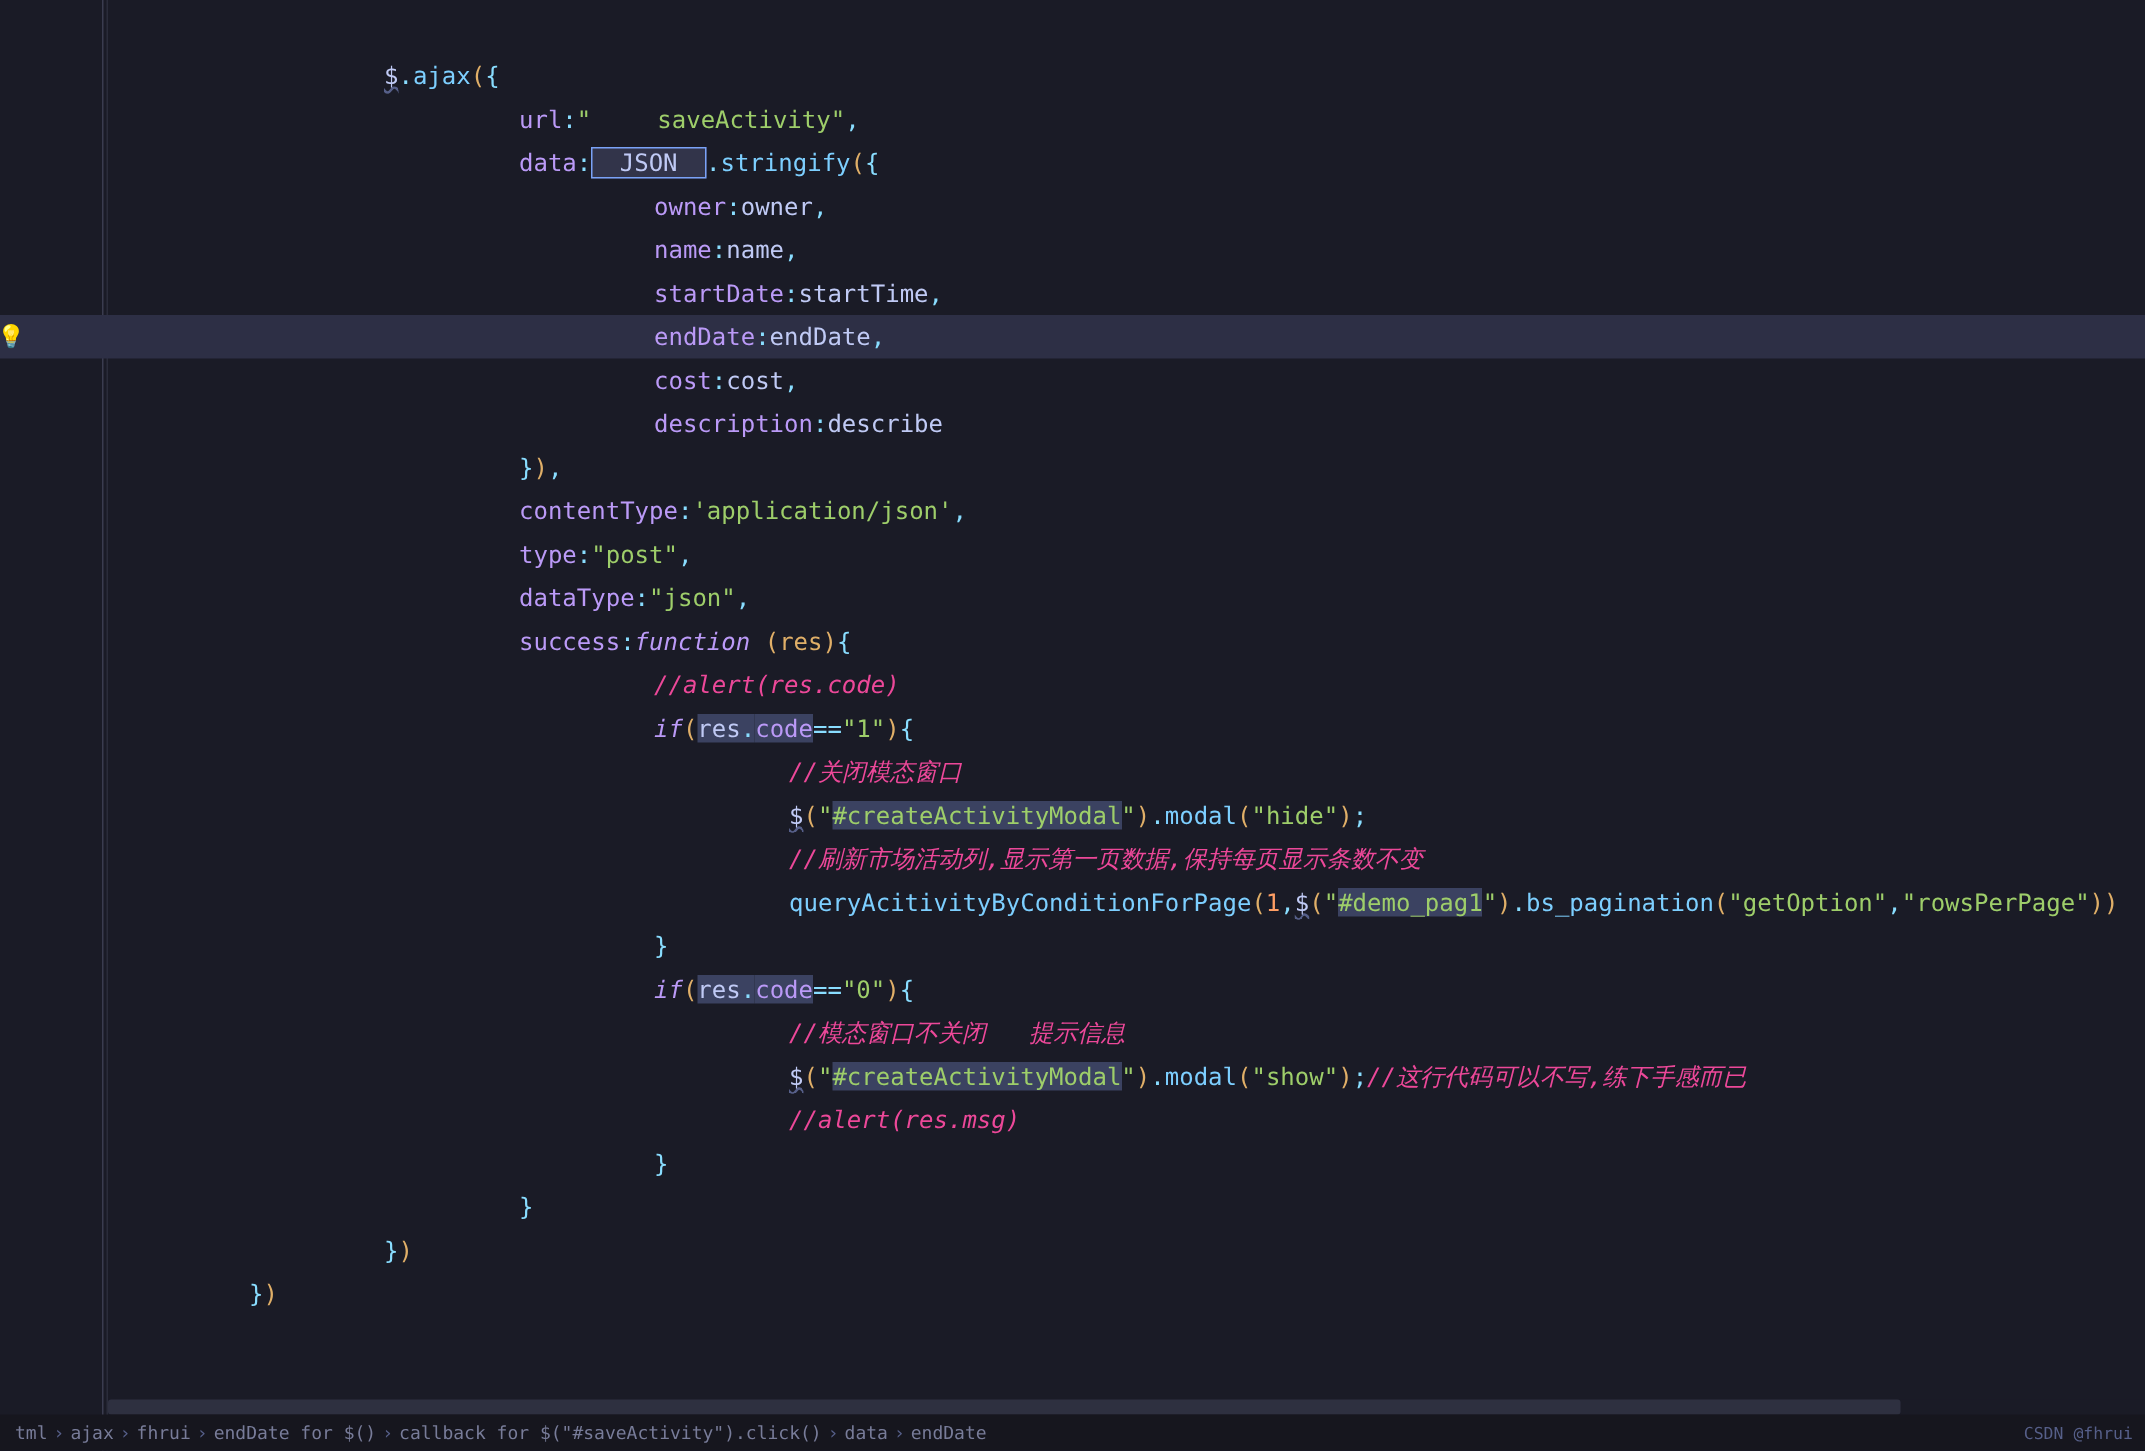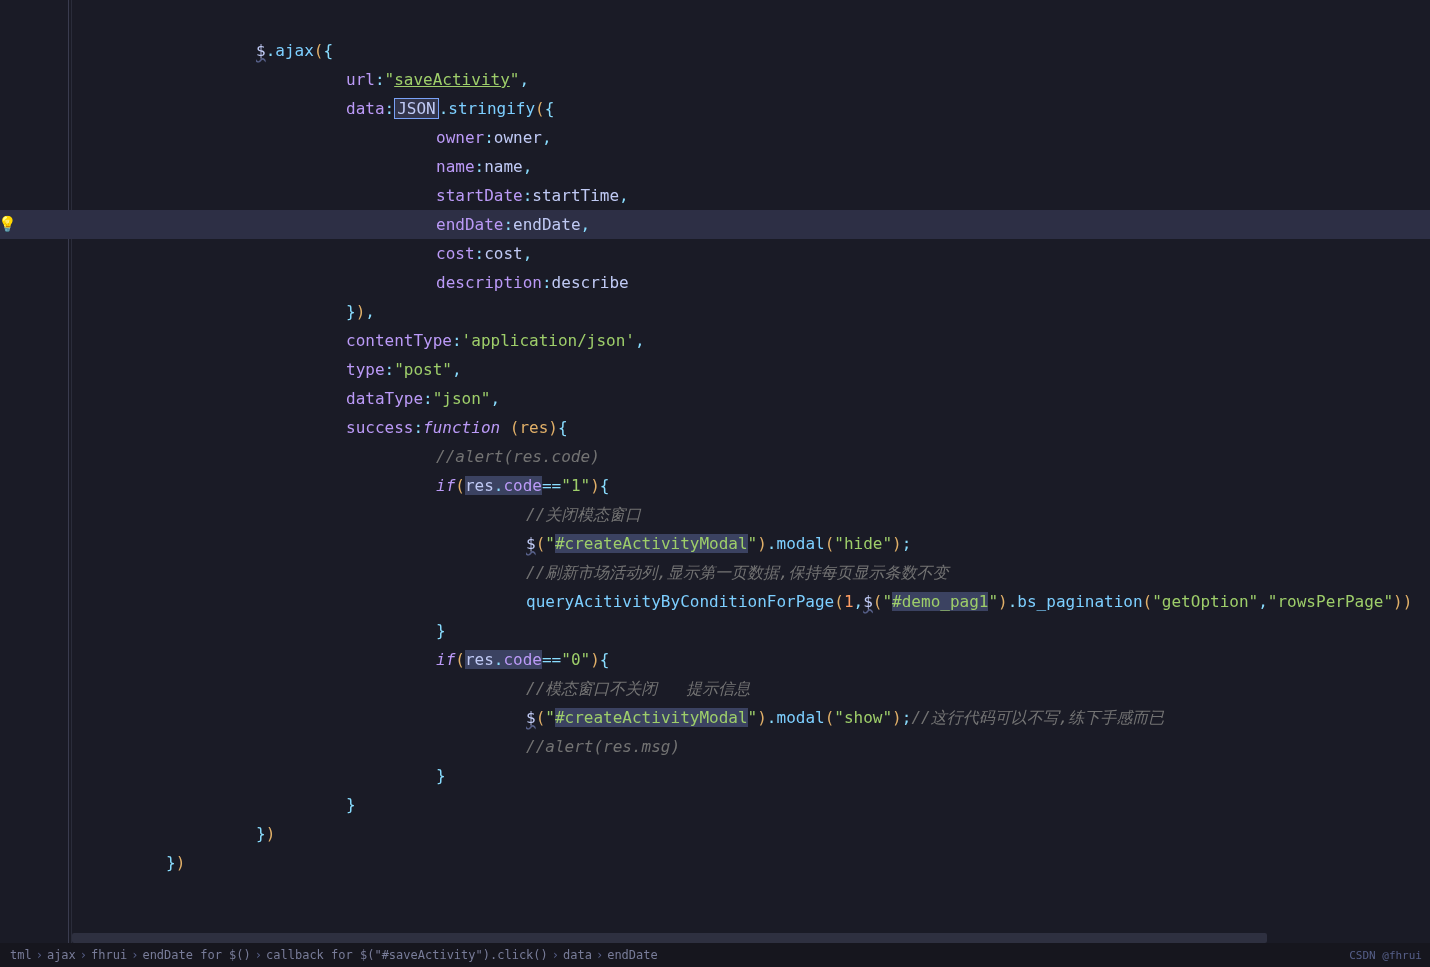--- a/index.html
+++ b/index.html
@@ -47,26 +47,26 @@
   .line-content { position: relative; z-index: 1; }
 
   .t-var    { color: #c0caf5; }
   .t-prop   { color: #bb9af7; }
   .t-func   { color: #7dcfff; }
   .t-punc   { color: #89ddff; }
   .t-punc2  { color: #e0af68; }
   .t-str    { color: #9ece6a; }
   .t-num    { color: #ff9e64; }
   .t-kw     { color: #bb9af7; font-style: italic; }
-  .t-comment{ color: #737373; font-style: italic; }
+  .t-comment{ color: #ec4899; font-style: italic; }
   .t-param  { color: #e0af68; }
 
-  .box-json { border: 1px solid #7aa2f7; background: #32344a; padding: 0 2px; }
+  .box-json { border: 1px solid #7aa2f7; background: #32344a; padding: 0 18px; }
   .hl-sel   { background: #3b4261; }
-  .underline { text-decoration: underline; text-decoration-color: #9ece6a; }
+  .underline { text-decoration-color: #9ece6a; margin-left: 44px; }
   .wavy     { text-decoration: underline wavy #565f89; text-decoration-skip-ink: none; }
 
   .breadcrumb {
     position: absolute;
     bottom: 0; left: 0; right: 0;
     height: 24px;
     background: #16161e;
     color: #787c99;
     font-size: 12px;
     padding: 4px 8px;

